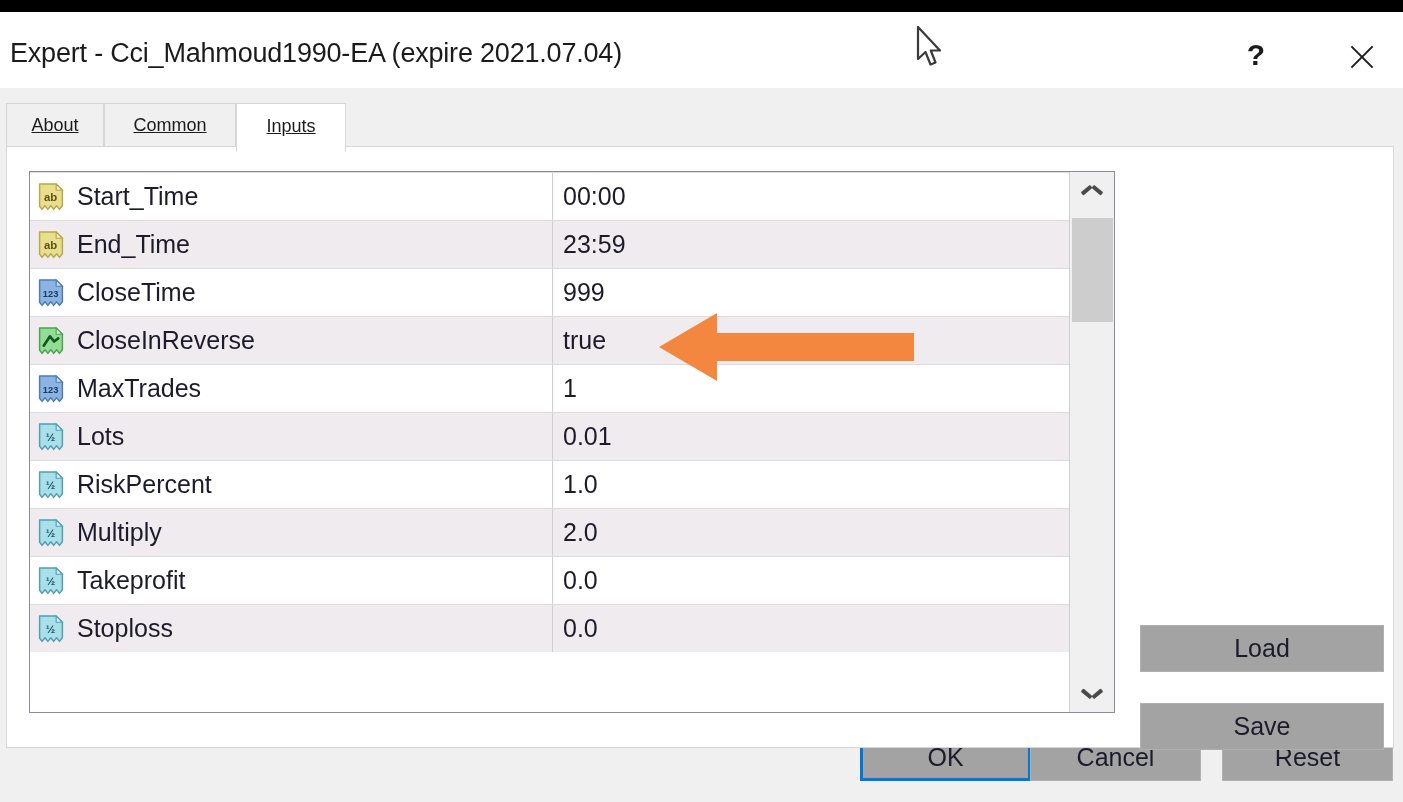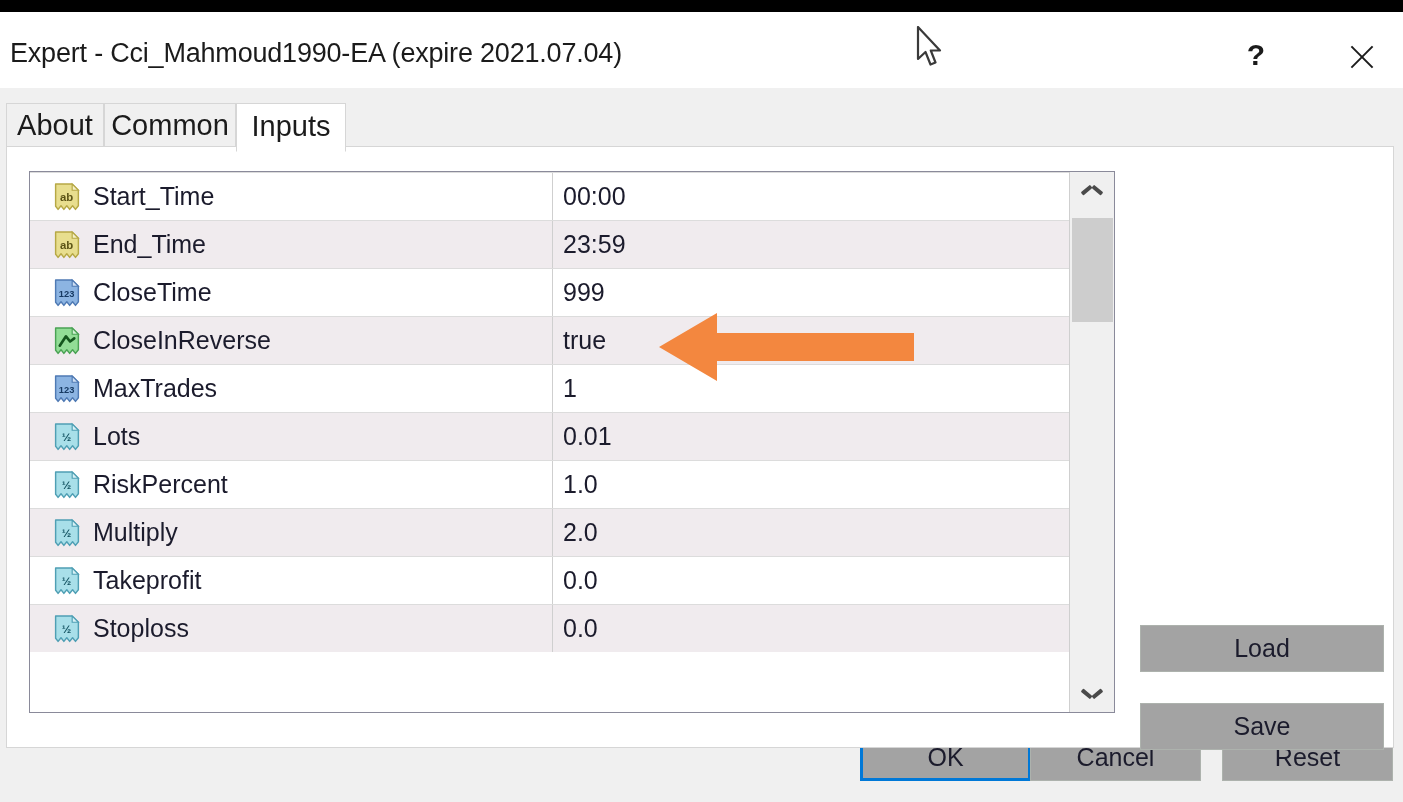--- a/index.html
+++ b/index.html
@@ -89,27 +89,28 @@
     left: 6px; top: 15px;
     height: 44px;
   }
   .tab {
     position: absolute;
     top: 0;
     height: 44px;
     background: #f0f0f0;
     border: 1px solid #d6d6d6;
     box-sizing: border-box;
-    font-size: 29px;
+    font-size: 18px;
     color: #1b1b1b;
     text-align: center;
     line-height: 42px;
     cursor: default;
     user-select: none;
     white-space: nowrap;
+    text-decoration: underline;
   }
   .tab.t0 { left: 0px;   width: 98px; }
   .tab.t1 { left: 98px;  width: 132px; text-align: center; }
   .tab.t2 {
     left: 230px; width: 110px;
     background: #ffffff;
     border-bottom: 1px solid #ffffff;
     height: 49px;
     line-height: 45px;
     z-index: 3;
@@ -188,21 +189,21 @@
     font-size: 25px;
     color: #1b1b2c;
     padding-left: 10px;
     white-space: nowrap;
   }
 
   
   .type-icon {
     position: relative;
     width: 30px; height: 30px;
-    margin-left: 22px;
+    margin-left: 6px;
     margin-right: 11px;
     flex: 0 0 auto;
   }
   .type-icon svg { display: block; }
 
   
   .scrollbar {
     position: absolute;
     right: 0; top: 0;
     width: 45px; height: 100%;

